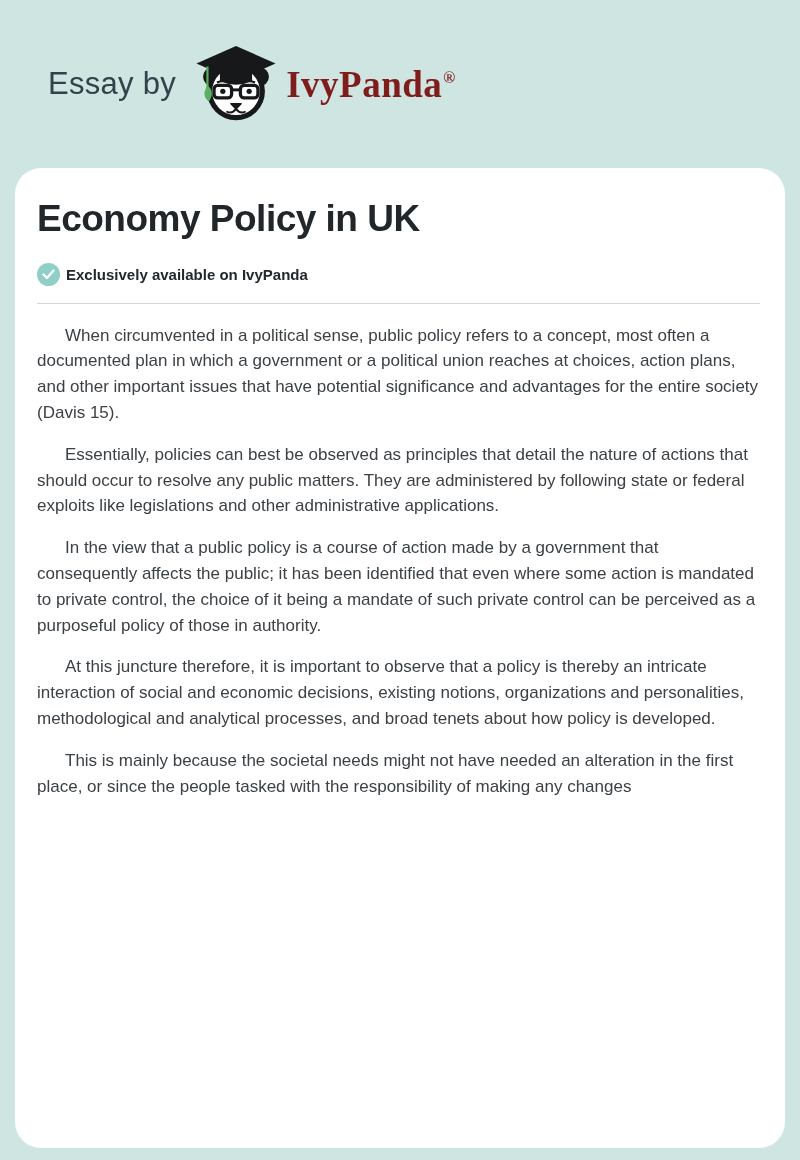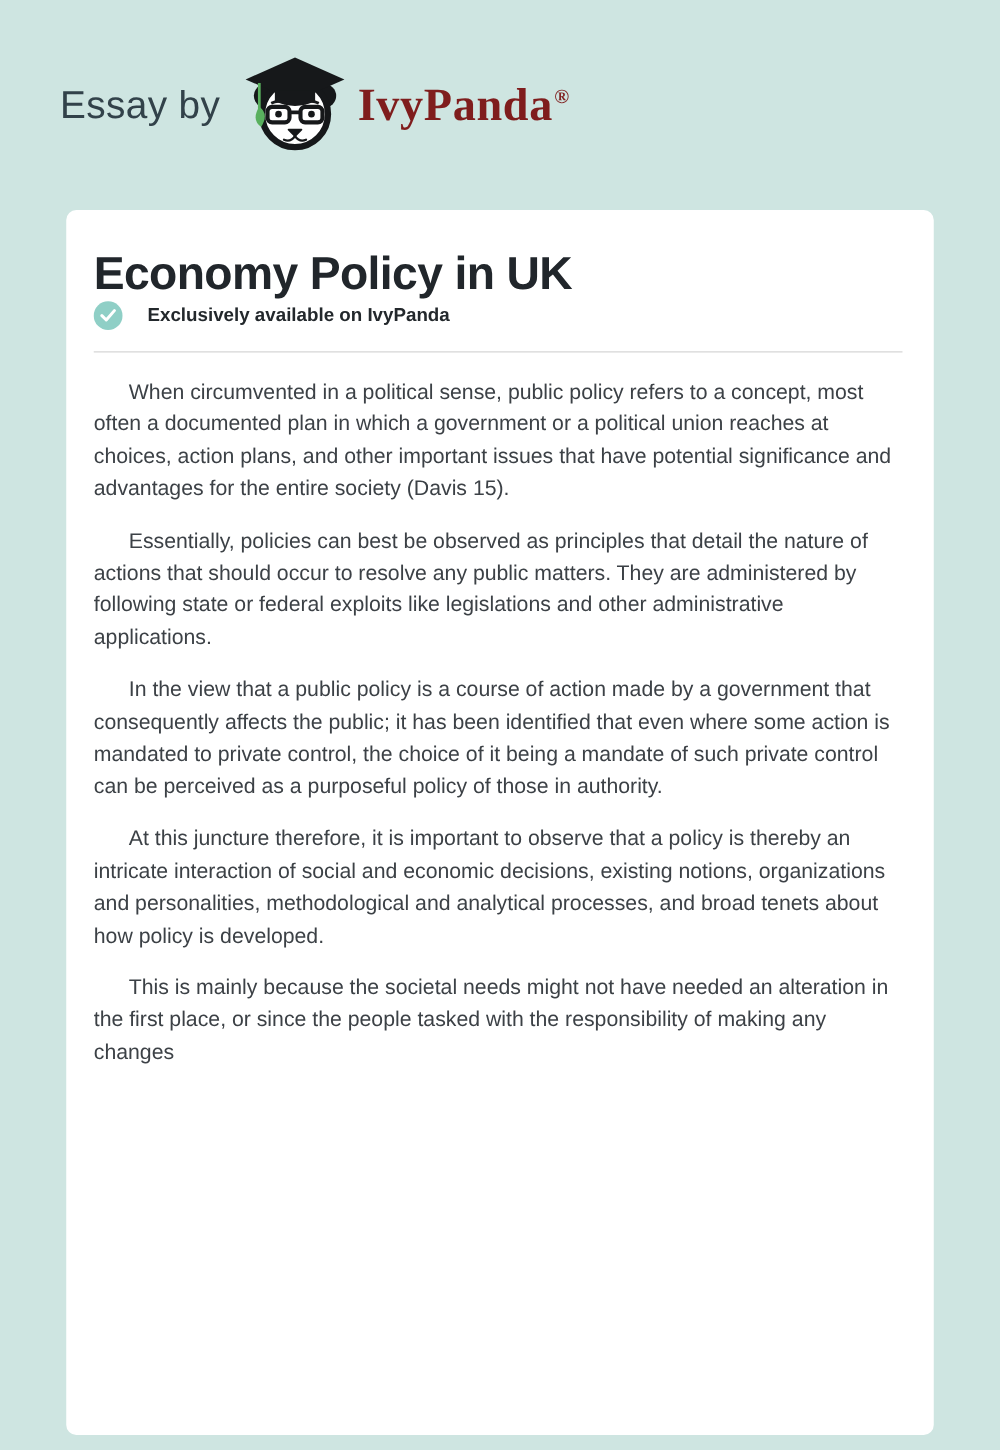--- a/index.html
+++ b/index.html
@@ -42,40 +42,41 @@
   }
   .brand sup {
     font-size: 16px;
     vertical-align: 14px;
     margin-left: 1px;
     font-weight: 700;
   }
 
   
   .card {
-    width: 694px;
+    width: 770px;
     height: 980px;
     margin: 0 auto;
     background: #ffffff;
-    border-radius: 8px;
+    border-radius: 26px;
     padding: 30px 25px 46px 22px;
     overflow: hidden;
   }
   .card-title {
     margin: 0;
     font-size: 37px;
     font-weight: 700;
     color: #21262b;
     letter-spacing: -0.5px;
     line-height: 1.15;
   }
   .availability {
     display: flex;
     align-items: center;
-    gap: 20px;
+    gap: 6px;
+    margin-top: 22px;
   }
   .check-circle {
     width: 23px;
     height: 23px;
     border-radius: 50%;
     background: #8fcfc6;
     flex: 0 0 auto;
     display: flex;
     align-items: center;
     justify-content: center;

